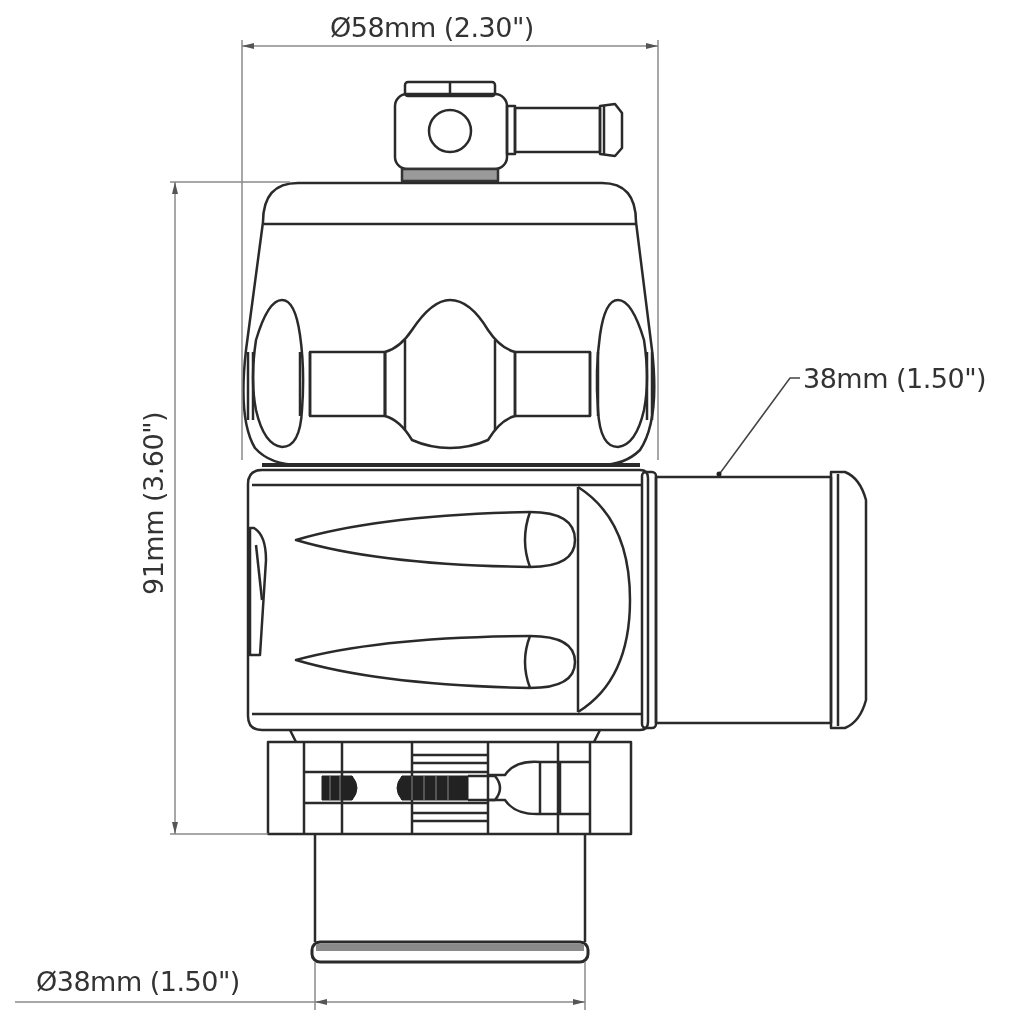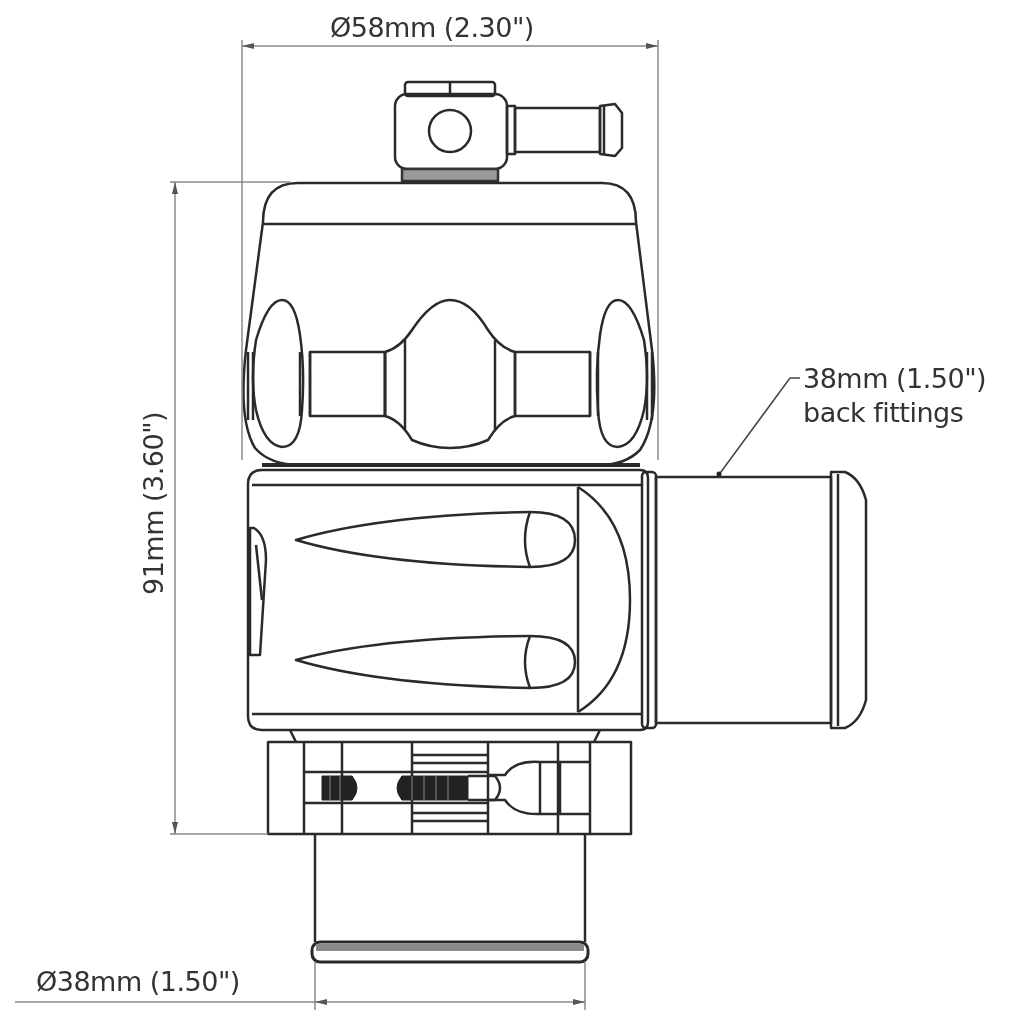--- a/index.html
+++ b/index.html
@@ -151,14 +151,13 @@
     </g>
   </g>
 </svg>
 
 <div class="dim-text" style="left:330px; top:12px;">Ø58mm (2.30")</div>
 <div class="dim-text vert" style="left:138px; top:595px;">91mm (3.60")</div>
 <div class="dim-text" style="left:36px; top:966px;">Ø38mm (1.50")</div>
 
 <div class="callout" style="left:803px; top:362px;">
   <div>38mm (1.50")</div>
-  <div>back fittings</div>
 </div>
 
 </body></html>

